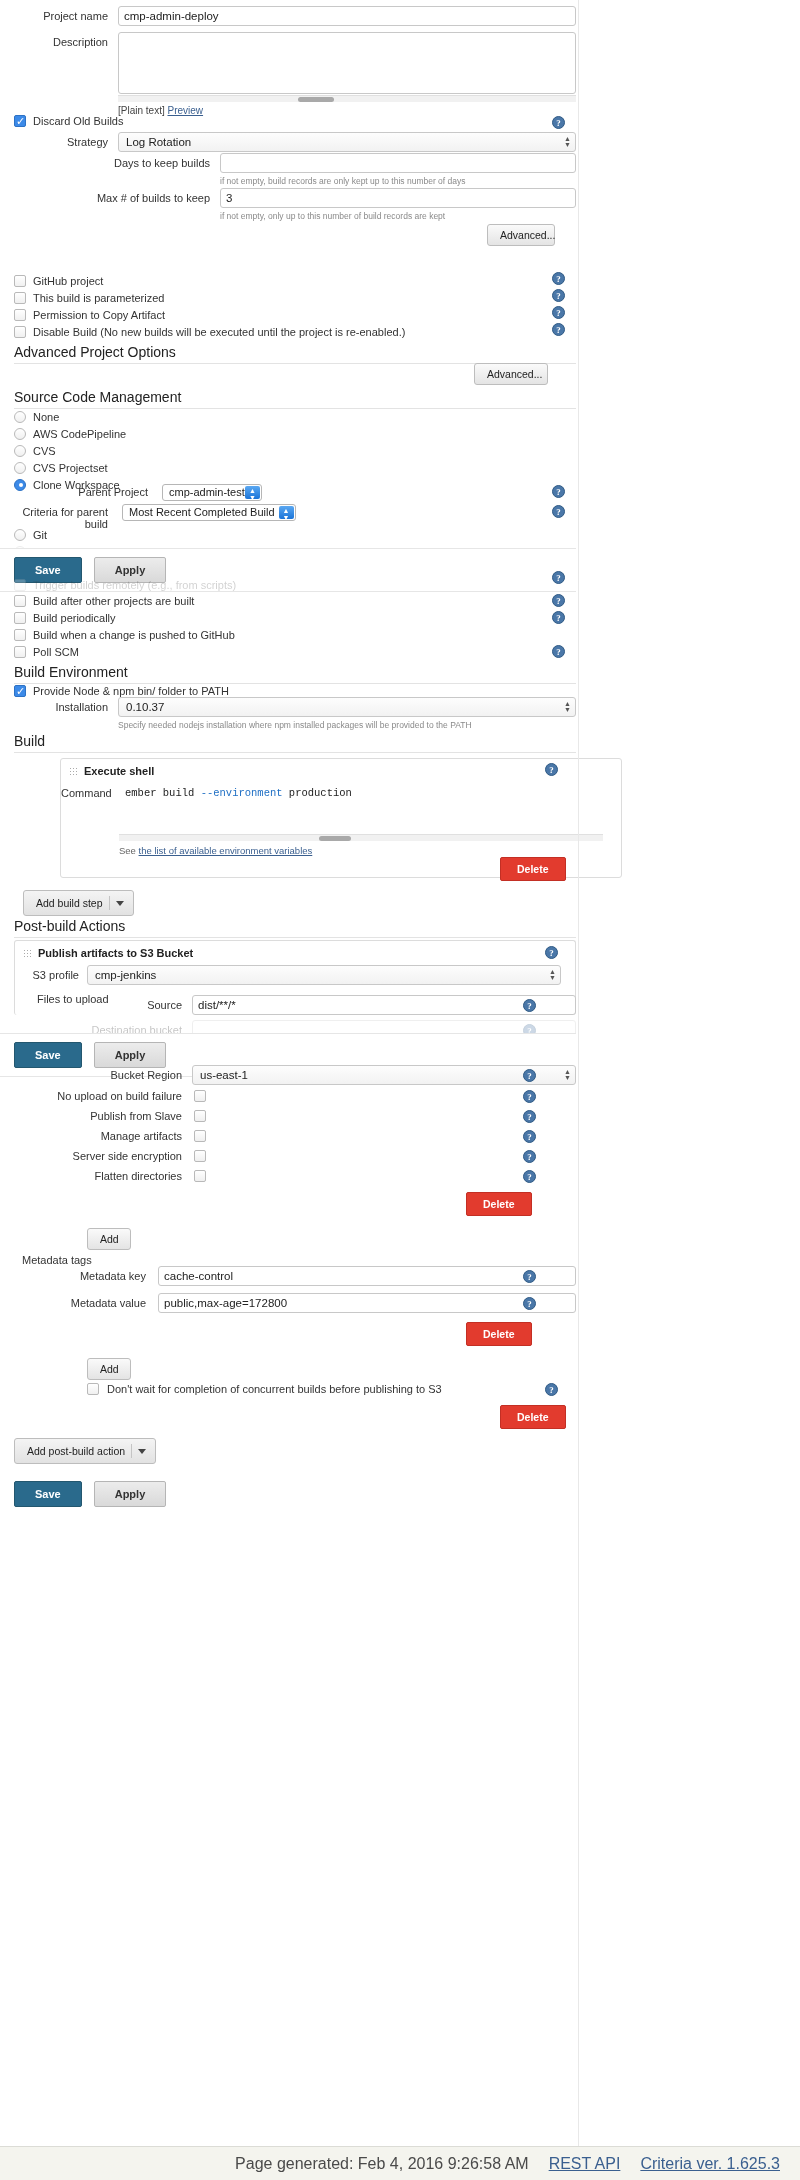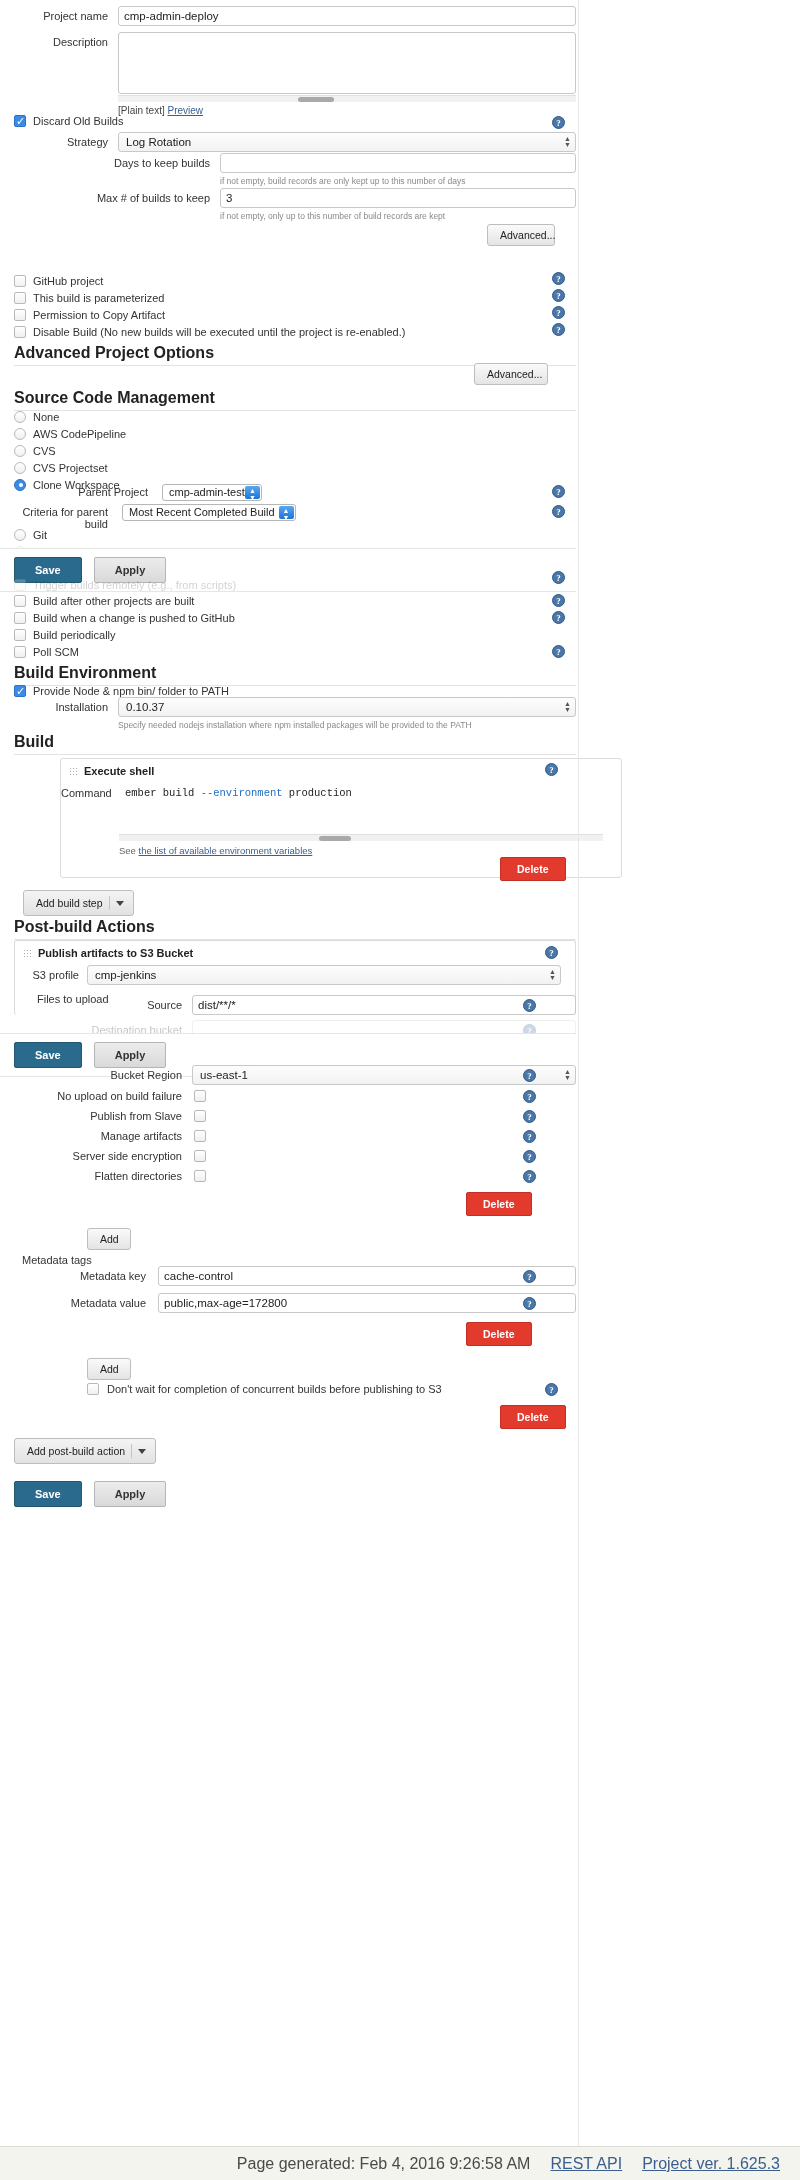--- a/index.html
+++ b/index.html
@@ -72,21 +72,21 @@
   .rad.on { background:#3c8ae8; border-color:#2d72c4; }
   .rad.on:after {
     content:""; position:absolute; left:3.5px; top:3.5px;
     width:4px; height:4px; border-radius:50%; background:#fff;
   }
 
   .cbline { display:flex; align-items:center; gap:7px; }
   .cbline .cbtxt { font-size:11px; color:#333; }
 
   .sechead {
-    font-weight:bold; font-size:16px; color:#222;
+    font-weight:normal; font-size:14px; color:#222;
     border-bottom:1px solid #e3e3e3; padding-bottom:3px;
   }
   .hint { font-size:8.5px; color:#8a8a8a; }
   .help {
     width:13px; height:13px; border-radius:50%;
     background:#4a77a8; color:#fff; font-size:9px; font-weight:bold;
     text-align:center; line-height:13px; font-family:"Liberation Serif",serif;
     border:1px solid #2f5a85;
   }
   .btn {
@@ -309,25 +309,25 @@
     <span class="chk"></span>
     <span class="cbtxt">Trigger builds remotely (e.g., from scripts)</span>
   </div>
   <div style="position:absolute;left:14px;top:592px;width:562px;">
     <div class="cbline" style="height:17px;">
       <span class="chk"></span>
       <span class="cbtxt">Build after other projects are built</span>
     </div>
     <div class="cbline" style="height:17px;">
       <span class="chk"></span>
+      <span class="cbtxt">Build periodically</span>
+    </div>
+    <div class="cbline" style="height:17px;">
+      <span class="chk"></span>
       <span class="cbtxt">Build when a change is pushed to GitHub</span>
-    </div>
-    <div class="cbline" style="height:17px;">
-      <span class="chk"></span>
-      <span class="cbtxt">Build periodically</span>
     </div>
     <div class="cbline" style="height:17px;">
       <span class="chk"></span>
       <span class="cbtxt">Poll SCM</span>
     </div>
   </div>
   <div class="help" style="position:absolute;left:552px;top:571px;">?</div>
   <div class="help" style="position:absolute;left:552px;top:594px;">?</div>
   <div class="help" style="position:absolute;left:552px;top:611px;">?</div>
   <div class="help" style="position:absolute;left:552px;top:645px;">?</div>
@@ -498,16 +498,16 @@
   <div style="position:absolute;left:14px;top:1481px;display:flex;gap:12px;">
     <div class="btn-primary">Save</div>
     <div class="btn-apply">Apply</div>
   </div>
 
   <div class="sidebar-edge"></div>
 
   <div class="footer">
     <span>Page generated: Feb 4, 2016 9:26:58 AM</span>
     <a class="lnk" href="#">REST API</a>
-    <a class="lnk" href="#">Project ver. 1.625.3</a>
+    <a class="lnk" href="#">Criteria ver. 1.625.3</a>
   </div>
 
 </div>
 
 </body></html>

